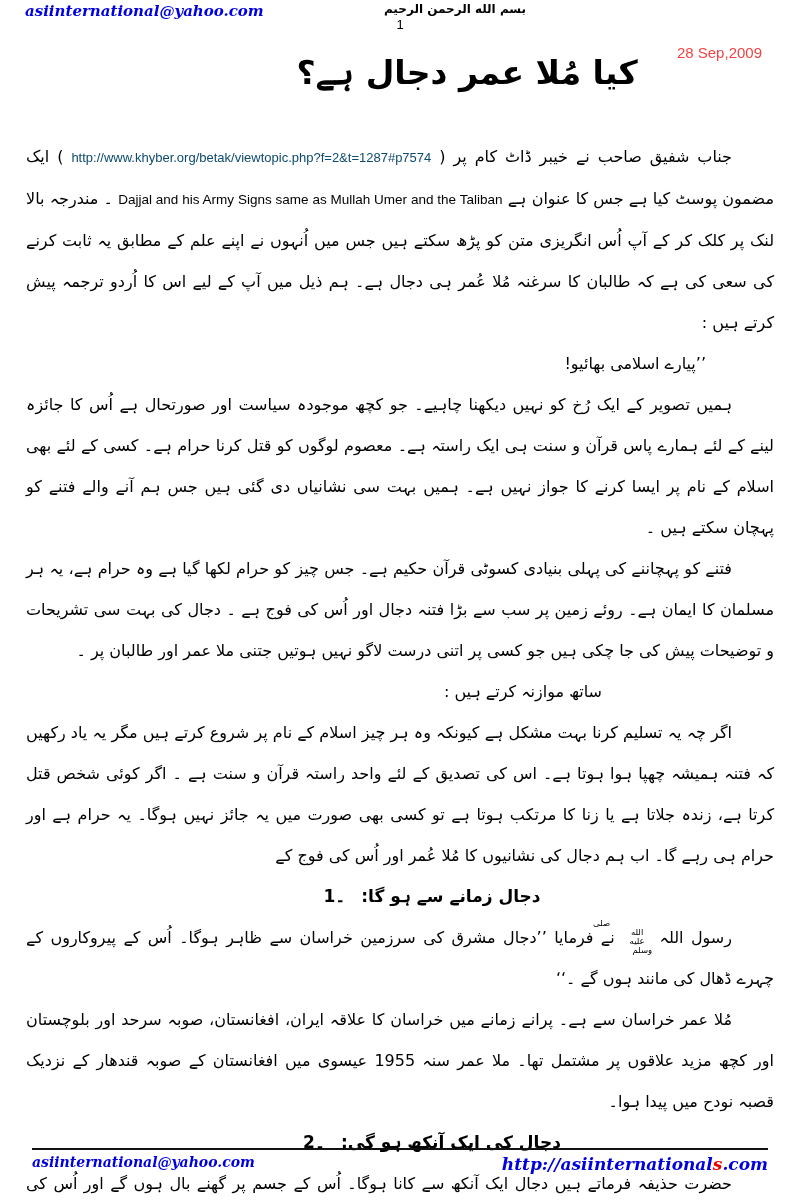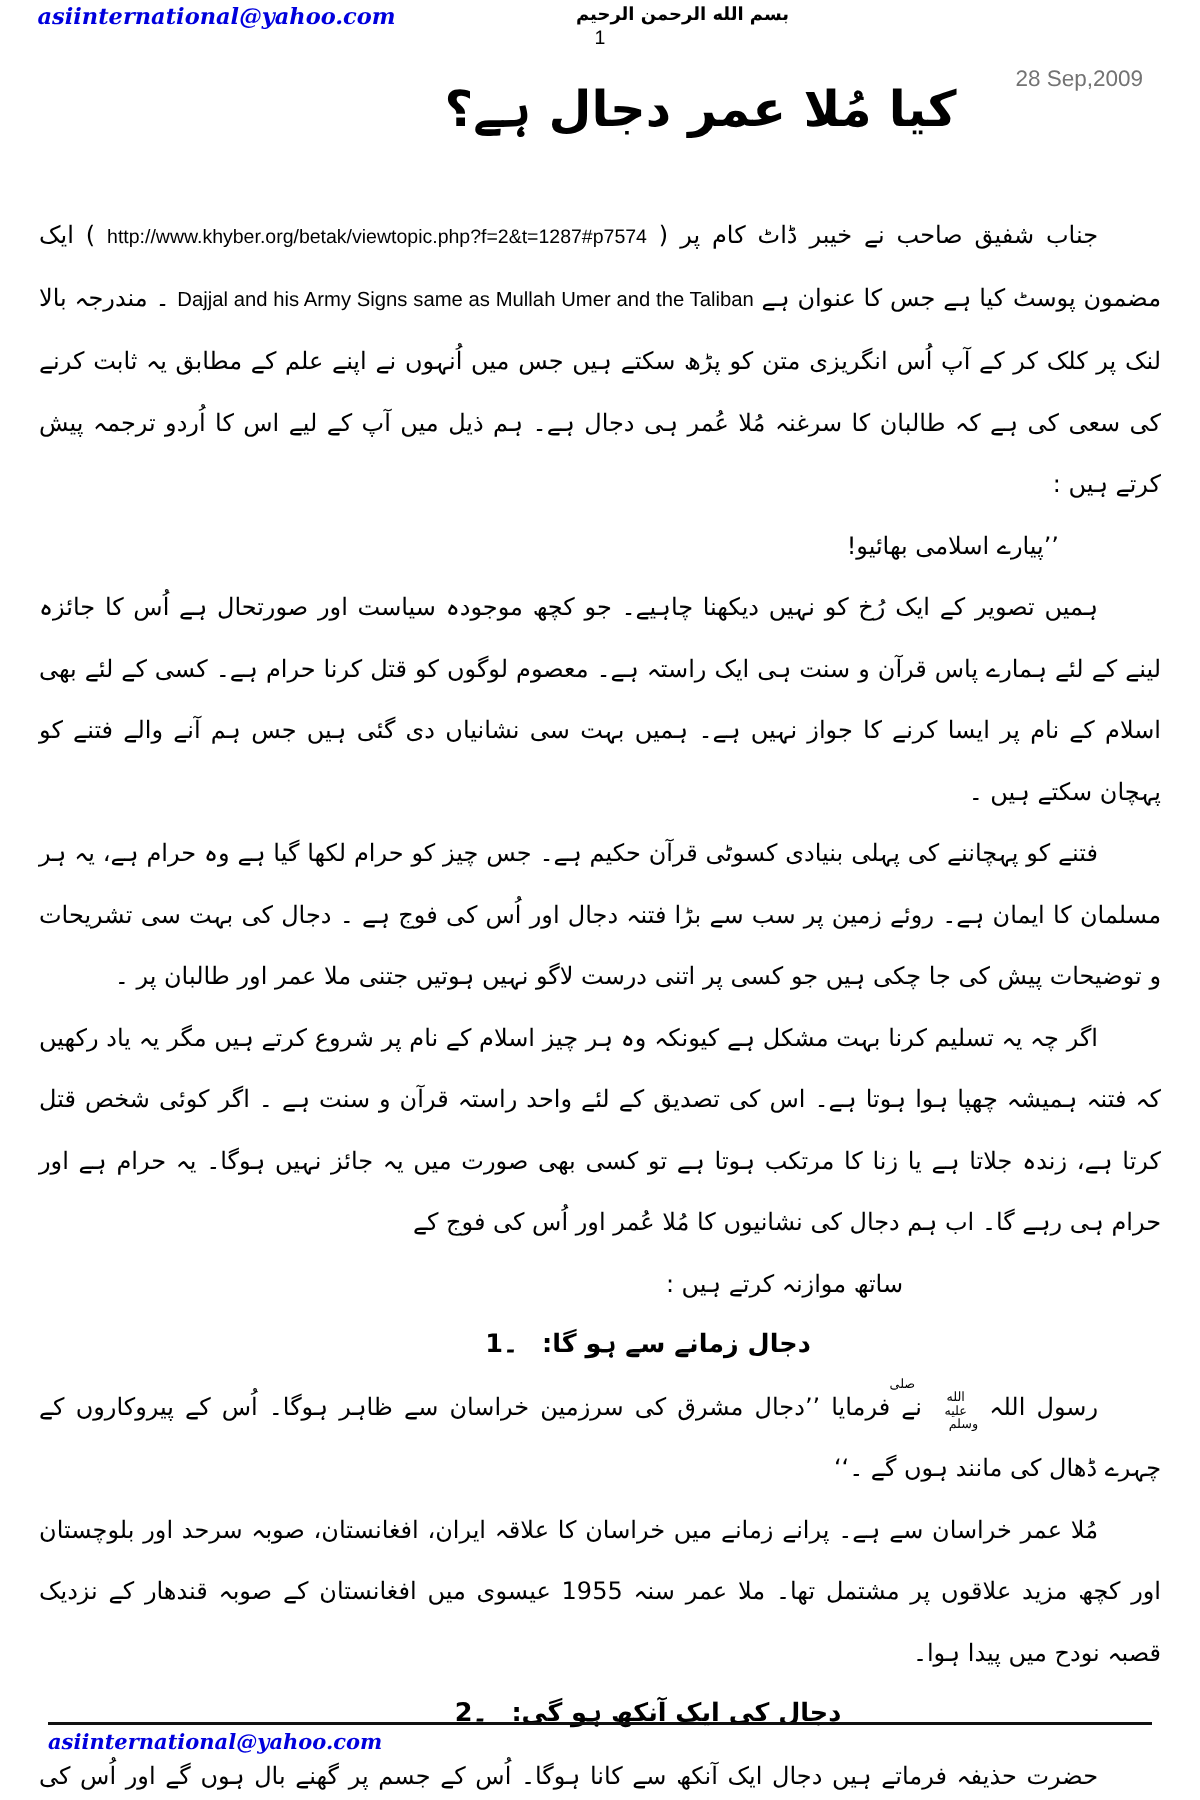--- a/index.html
+++ b/index.html
@@ -33,21 +33,21 @@
     position:absolute;left:50%;top:17px;
     transform:translateX(-50%);
     font-family:"Liberation Sans",sans-serif;
     font-size:13px;
   }
   
   .title-row{position:relative;height:86px;}
   .date{
     position:absolute;right:38px;top:4px;
     font-family:"Liberation Sans",sans-serif;
-    font-size:15px;color:#737373;
+    font-size:15px;color:#ef4444;
   }
   .doc-title{text-align:center;padding-top:8px;}
   .doc-title .t{
     position:relative;left:67px;
     direction:rtl;display:inline-block;
     font-size:33px;font-weight:bold;
     line-height:1.5;
     white-space:nowrap;
   }
   
@@ -63,21 +63,21 @@
   .greeting{text-align:right;padding-right:68px;}
   .tail{text-align:right;padding-right:172px;}
   .en{
     font-family:"Liberation Sans",sans-serif;
     font-size:13.5px;
     direction:ltr;unicode-bidi:isolate;
   }
   .link{
     font-family:"Liberation Sans",sans-serif;
     font-size:13px;
-    color:#000000;
+    color:#0c4a6e;
     direction:ltr;unicode-bidi:isolate;
     text-decoration:none;cursor:pointer;
   }
   .sec-heading{
     display:flex;align-items:baseline;gap:16px;
     direction:ltr;
     width:fit-content;
     margin:0 auto;position:relative;left:32px;
     font-size:17px;font-weight:bold;
     line-height:41px;
@@ -135,22 +135,22 @@
     <p class="urdu justify indent">
       <span>جناب شفیق صاحب نے خیبر ڈاٹ کام پر ( </span><a class="link">http://www.khyber.org/betak/viewtopic.php?f=2&amp;t=1287#p7574</a><span> ) ایک مضمون پوسٹ کیا ہے جس کا عنوان ہے </span><span class="en">Dajjal and his Army Signs same as Mullah Umer and the Taliban</span><span> ۔ مندرجہ بالا لنک پر کلک کر کے آپ اُس انگریزی متن کو پڑھ سکتے ہیں جس میں اُنہوں نے اپنے علم کے مطابق یہ ثابت کرنے کی سعی کی ہے کہ طالبان کا سرغنہ مُلا عُمر ہی دجال ہے۔ ہم ذیل میں آپ کے لیے اس کا اُردو ترجمہ پیش کرتے ہیں :</span>
     </p>
 
     <p class="urdu greeting">’’پیارے اسلامی بھائیو!</p>
 
     <p class="urdu justify indent">ہمیں تصویر کے ایک رُخ کو نہیں دیکھنا چاہیے۔ جو کچھ موجودہ سیاست اور صورتحال ہے اُس کا جائزہ لینے کے لئے ہمارے پاس قرآن و سنت ہی ایک راستہ ہے۔ معصوم لوگوں کو قتل کرنا حرام ہے۔ کسی کے لئے بھی اسلام کے نام پر ایسا کرنے کا جواز نہیں ہے۔ ہمیں بہت سی نشانیاں دی گئی ہیں جس ہم آنے والے فتنے کو پہچان سکتے ہیں ۔</p>
 
     <p class="urdu justify indent">فتنے کو پہچاننے کی پہلی بنیادی کسوٹی قرآن حکیم ہے۔ جس چیز کو حرام لکھا گیا ہے وہ حرام ہے، یہ ہر مسلمان کا ایمان ہے۔ روئے زمین پر سب سے بڑا فتنہ دجال اور اُس کی فوج ہے ۔ دجال کی بہت سی تشریحات و توضیحات پیش کی جا چکی ہیں جو کسی پر اتنی درست لاگو نہیں ہوتیں جتنی ملا عمر اور طالبان پر ۔</p>
 
+    <p class="urdu tail">ساتھ موازنہ کرتے ہیں :</p>
     <p class="urdu justify indent">اگر چہ یہ تسلیم کرنا بہت مشکل ہے کیونکہ وہ ہر چیز اسلام کے نام پر شروع کرتے ہیں مگر یہ یاد رکھیں کہ فتنہ ہمیشہ چھپا ہوا ہوتا ہے۔ اس کی تصدیق کے لئے واحد راستہ قرآن و سنت ہے ۔ اگر کوئی شخص قتل کرتا ہے، زندہ جلاتا ہے یا زنا کا مرتکب ہوتا ہے تو کسی بھی صورت میں یہ جائز نہیں ہوگا۔ یہ حرام ہے اور حرام ہی رہے گا۔ اب ہم دجال کی نشانیوں کا مُلا عُمر اور اُس کی فوج کے</p>
-    <p class="urdu tail">ساتھ موازنہ کرتے ہیں :</p>
 
     <div class="sec-heading">
       <span>1۔</span>
       <span class="ht">دجال زمانے سے ہو گا:</span>
     </div>
 
     <p class="urdu justify indent">
       <span>رسول اللہ </span><span class="pbuh">صلى الله عليه وسلم</span><span> نے فرمایا ’’دجال مشرق کی سرزمین خراسان سے ظاہر ہوگا۔ اُس کے پیروکاروں کے چہرے ڈھال کی مانند ہوں گے ۔‘‘</span>
     </p>
 
@@ -160,15 +160,16 @@
       <span>2۔</span>
       <span class="ht">دجال کی ایک آنکھ ہو گی:</span>
     </div>
 
     <p class="urdu justify indent">حضرت حذیفہ فرماتے ہیں دجال ایک آنکھ سے کانا ہوگا۔ اُس کے جسم پر گھنے بال ہوں گے اور اُس کی اپنی جنت ہوگی اور اپنی جہنم ہوگی ۔ اگر چہ اُس کی جنت، جنت نظر آئے گی مگر وہ جہنم ہوگی اور اُس جہنم جو دوزخ نظر آئے گی وہ جنت ہوگی ۔ (صحیح مسلم)</p>
 
   </div>
 
   <div class="footer">
     <a class="footer-email">asiinternational@yahoo.com</a>
+    <a class="footer-url"><span>http://asiinternational</span><span class="accent">s</span><span>.com</span></a>
   </div>
 
 </div>
 
 </body></html>

